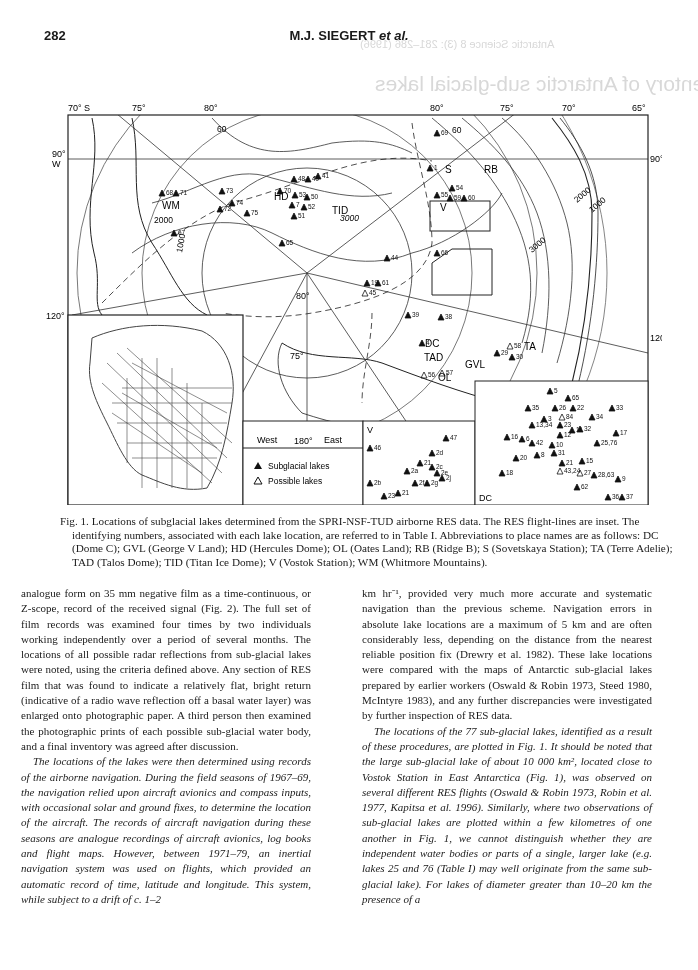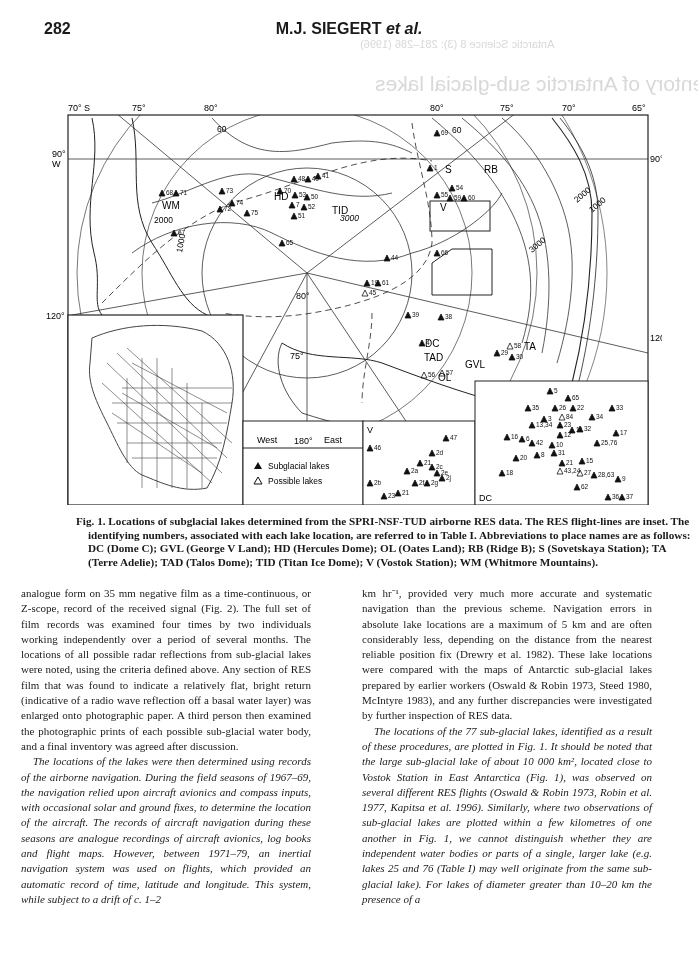--- a/index.html
+++ b/index.html
@@ -1,23 +1,23 @@
 <!DOCTYPE html>
 <html><head>
 <meta charset="utf-8">
 <style>
   html, body { margin:0; padding:0; background:#ffffff; }
   body { width:698px; height:970px; position:relative; overflow:hidden; font-family:"Liberation Serif", serif; color:#1a1a1a; }
   .ghost { position:absolute; color:#d8d8d8; font-family:"Liberation Sans", sans-serif; transform:scaleX(-1); white-space:nowrap; }
-  .header { position:absolute; top:20px; left:44px; right:44px; height:16px; font-family:"Liberation Sans", sans-serif; font-size:16px; font-weight:bold; }
+  .header { position:absolute; top:28px; left:44px; right:44px; height:16px; font-family:"Liberation Sans", sans-serif; font-size:13px; font-weight:bold; }
   .page-num { position:absolute; left:0; top:0; }
   .running-head { position:absolute; left:0; right:0; text-align:center; top:0; }
   .running-head em { font-style:italic; }
   .figure { position:absolute; left:32px; top:103px; width:630px; height:402px; }
-  .caption { position:absolute; left:76px; top:515px; width:620px; font-size:11.2px; line-height:13.6px; font-weight:bold; text-indent:-12px; padding-left:12px; box-sizing:border-box; }
+  .caption { position:absolute; left:60px; top:515px; width:620px; font-size:11.2px; line-height:13.6px; font-weight:normal; text-indent:-12px; padding-left:12px; box-sizing:border-box; }
   .col { position:absolute; top:586px; width:290px; font-size:11px; line-height:15.3px; text-align:justify; }
   .col.left { left:21px; }
   .col.right { left:362px; }
   .col p { margin:0; }
   .col p.indent { text-indent:12px;font-style:italic; }
   svg text { font-family:"Liberation Sans", sans-serif; }
 </style>
 </head>
 <body>
 

